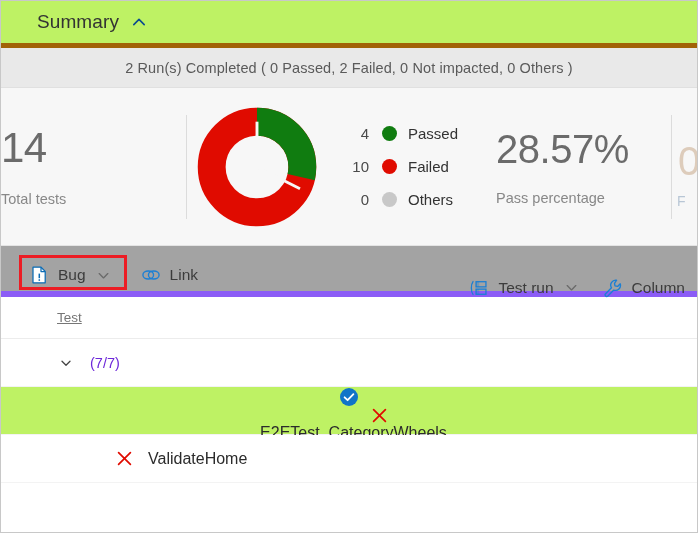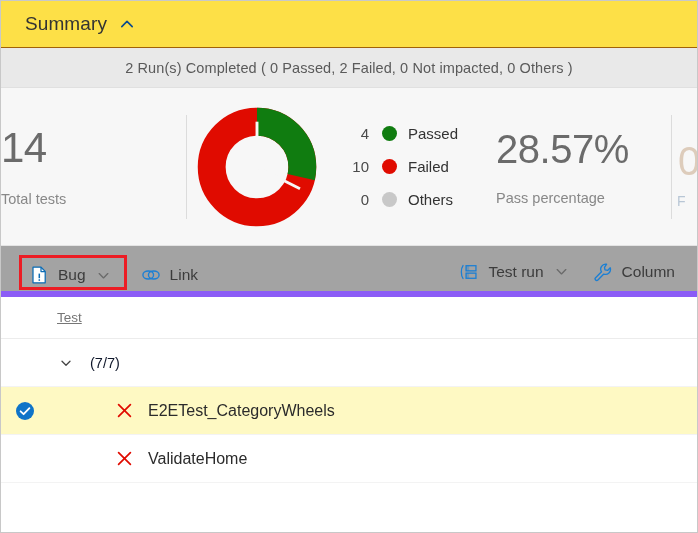--- a/index.html
+++ b/index.html
@@ -18,25 +18,25 @@
     width: 698px;
     height: 533px;
     border: 1px solid #c8c8c8;
     background: #ffffff;
     overflow: hidden;
   }
 
   
   .summary-header {
     height: 47px;
-    background: #fde047;
-    display: flex;
-    align-items: center;
-    padding-left: 24px;
-    border-bottom: 1px solid #a16207;
+    background: #bef264;
+    display: flex;
+    align-items: center;
+    padding-left: 36px;
+    border-bottom: 5px solid #a16207;
   }
   .summary-title {
     font-size: 19px;
     color: #333333;
     font-weight: 400;
     letter-spacing: .1px;
   }
   .collapse-icon {
     margin-left: 11px;
     display: inline-flex;
@@ -216,25 +216,25 @@
     top: 9px;
     width: 108px;
     height: 35px;
     border: 3px solid #ec1c24;
     pointer-events: none;
   }
 
   .toolbar-right {
     position: absolute;
     right: 0;
-    top: 0;
+    top: 16px;
     height: 51px;
     display: flex;
     align-items: center;
-    padding-right: 16px;
+    padding-right: 6px;
   }
 
   
   .table-head {
     height: 42px;
     display: flex;
     align-items: center;
     background: #ffffff;
     border-bottom: 1px solid #ececec;
   }
@@ -247,21 +247,21 @@
 
   .row {
     height: 48px;
     display: flex;
     align-items: center;
     background: #ffffff;
     border-bottom: 1px solid #f3f3f3;
     position: relative;
   }
   .row.group { height: 48px; }
-  .row.selected { background: #fef9c3; }
+  .row.selected { background: #bef264; flex-direction: column; }
 
   .row-check {
     width: 48px;
     display: flex;
     align-items: center;
     justify-content: center;
     flex: 0 0 auto;
   }
   .group-chevron {
     width: 34px;
@@ -270,21 +270,21 @@
     align-items: center;
     justify-content: center;
     flex: 0 0 auto;
   }
   .group-name {
     font-size: 16px;
     color: #2b2b2b;
   }
   .group-count {
     font-size: 14.5px;
-    color: #0f172a;
+    color: #6d28d9;
     margin-left: 7px;
   }
 
   .test-status {
     width: 30px;
     display: flex;
     align-items: center;
     justify-content: center;
     flex: 0 0 auto;
     margin-left: 60px;

